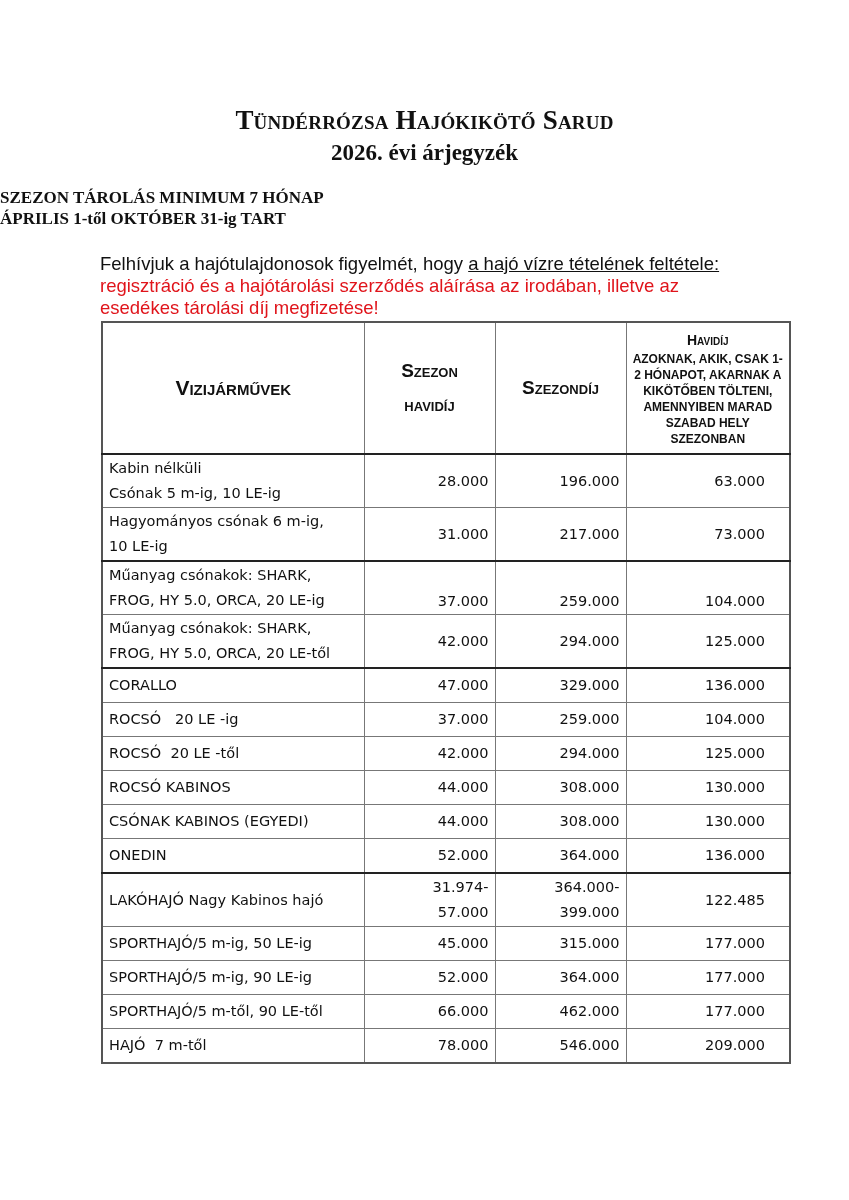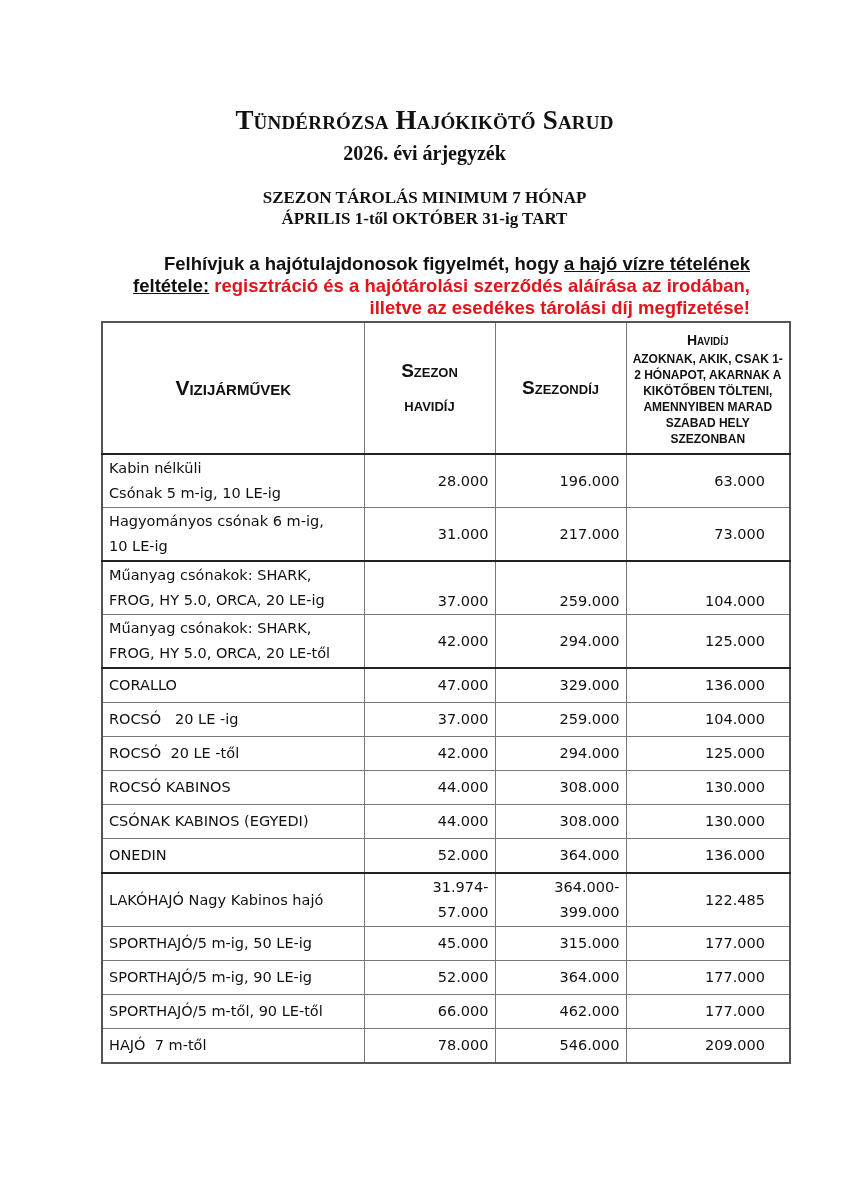--- a/index.html
+++ b/index.html
@@ -7,33 +7,33 @@
   .page { position: absolute; left: 0; top: 0; width: 849px; height: 1200px; }
 
   .title-1 {
     position: absolute; left: 0; width: 849px; top: 104px;
     text-align: center; font-family: "Liberation Serif", serif; font-weight: bold;
     font-size: 27px; line-height: 32px; font-variant: small-caps; letter-spacing: 0.2px;
   }
   .title-2 {
     position: absolute; left: 0; width: 849px; top: 137px;
     text-align: center; font-family: "Liberation Serif", serif; font-weight: bold;
-    font-size: 20px; line-height: 32px;
+    font-size: 23px; line-height: 32px;
   }
   .sub-1, .sub-2 {
     position: absolute; left: 0; width: 849px;
-    text-align: center; font-family: "Liberation Serif", serif; font-weight: bold;
+    text-align: left; font-family: "Liberation Serif", serif; font-weight: bold;
     font-size: 17px; line-height: 21px;
   }
   .sub-1 { top: 187px; }
   .sub-2 { top: 208px; }
 
   .notice {
     position: absolute; left: 100px; width: 650px; top: 253px;
-    text-align: right; font-family: "Liberation Sans", sans-serif; font-weight: bold;
+    text-align: left; font-family: "Liberation Sans", sans-serif; font-weight: normal;
     font-size: 18.5px; line-height: 22px;
   }
   .notice .u { text-decoration: underline; }
   .notice .red { color: #e0141b; }
 
   table.prices {
     position: absolute; left: 101px; top: 321px; width: 690px;
     border-collapse: collapse; font-family: "DejaVu Sans", sans-serif;
     font-size: 14.5px; color: #111;
     border: 2px solid #555;

